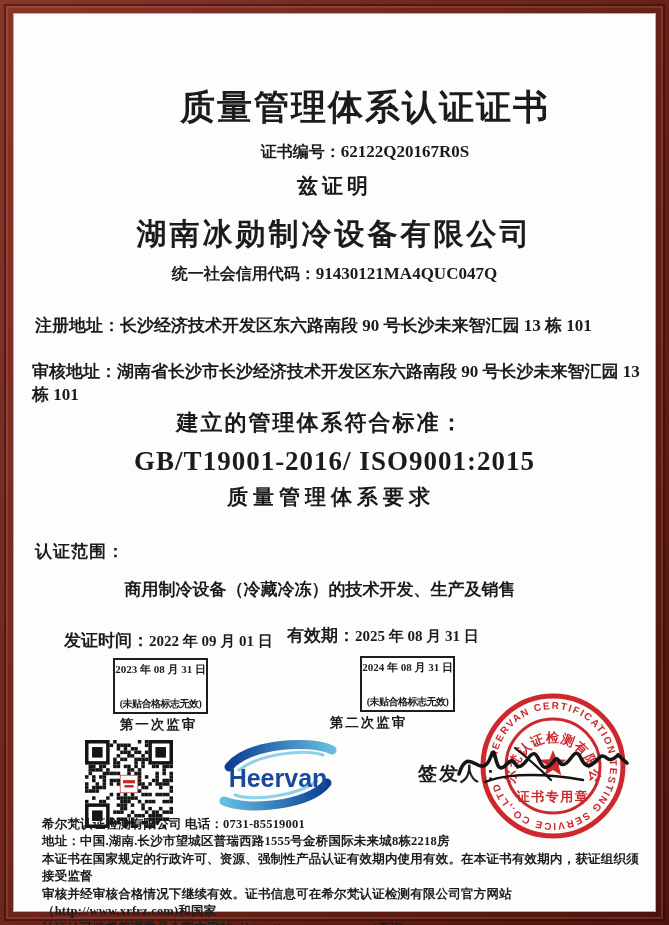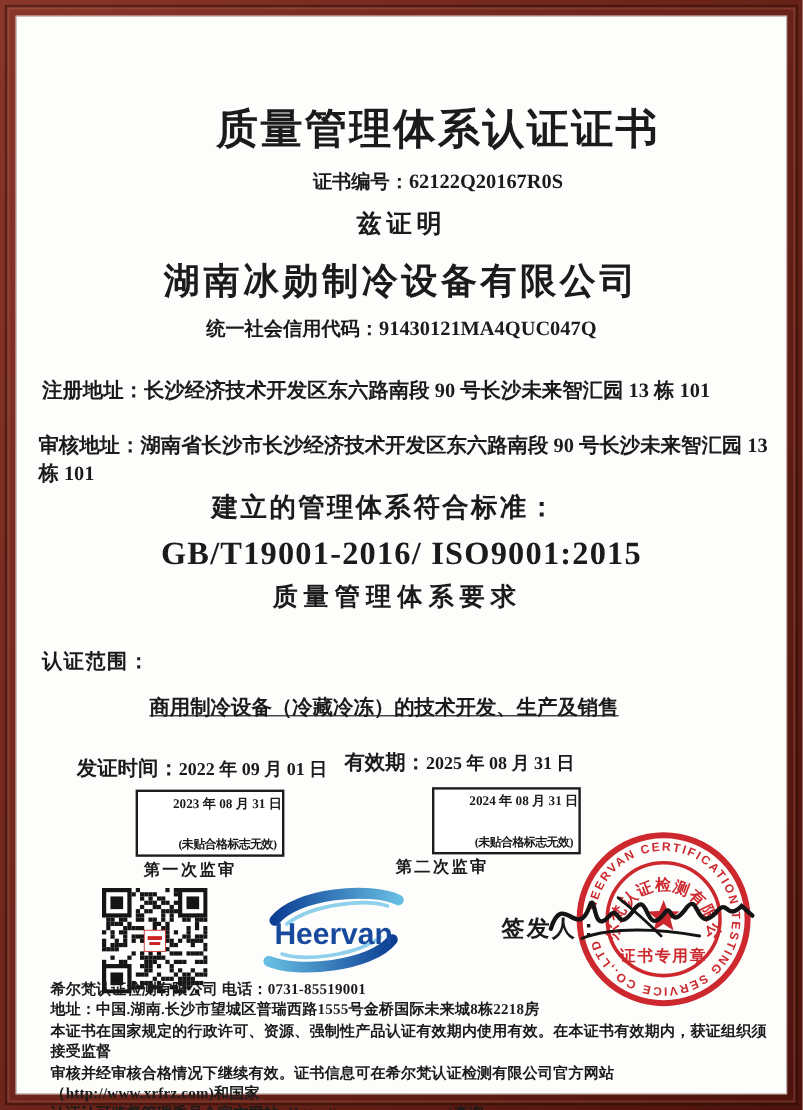--- a/index.html
+++ b/index.html
@@ -19,25 +19,25 @@
   .title{font-size:35px;font-weight:bold;letter-spacing:2px;}
   .certno{font-size:16px;}
   .intro{font-size:21px;font-weight:bold;letter-spacing:4px;}
   .company{font-size:30px;font-weight:bold;letter-spacing:3px;}
   .credit{font-size:16px;font-weight:bold;}
   .addr{font-size:17px;font-weight:600;}
   .stdhead{font-size:22px;font-weight:bold;letter-spacing:2px;}
   .stdcode{font-size:27px;letter-spacing:1px;}
   .stdname{font-size:21px;font-weight:bold;letter-spacing:5px;}
   .scopelabel{font-size:17px;font-weight:600;letter-spacing:1px;}
-  .scopetext{font-size:17px;font-weight:600;text-decoration:underline;}
+  .scopetext{font-size:17px;font-weight:600;}
   .daterow{font-size:17px;font-weight:bold;}
   .daterow .num{font-size:15px;}
   .auditbox{border:2px solid #1d1d1d;width:91px;height:52px;text-align:center;
-            display:flex;flex-direction:column;justify-content:center;gap:20px;background:#fff;padding-left:29px;}
+            display:flex;flex-direction:column;justify-content:center;gap:20px;background:#fff;}
   .auditbox .d{font-size:11px;font-weight:bold;}
   .auditbox .n{font-size:10px;font-weight:bold;letter-spacing:-0.5px;}
   .auditcap{font-size:13.5px;font-weight:bold;letter-spacing:2px;text-align:center;width:91px;}
   .issuer{font-size:19px;font-weight:bold;letter-spacing:2px;}
   .footer{font-size:12.5px;font-weight:bold;line-height:17.4px;letter-spacing:0.2px;}
   svg text{font-family:"Liberation Sans","DejaVu Sans",sans-serif;}
 </style>
 </head>
 <body>
 

